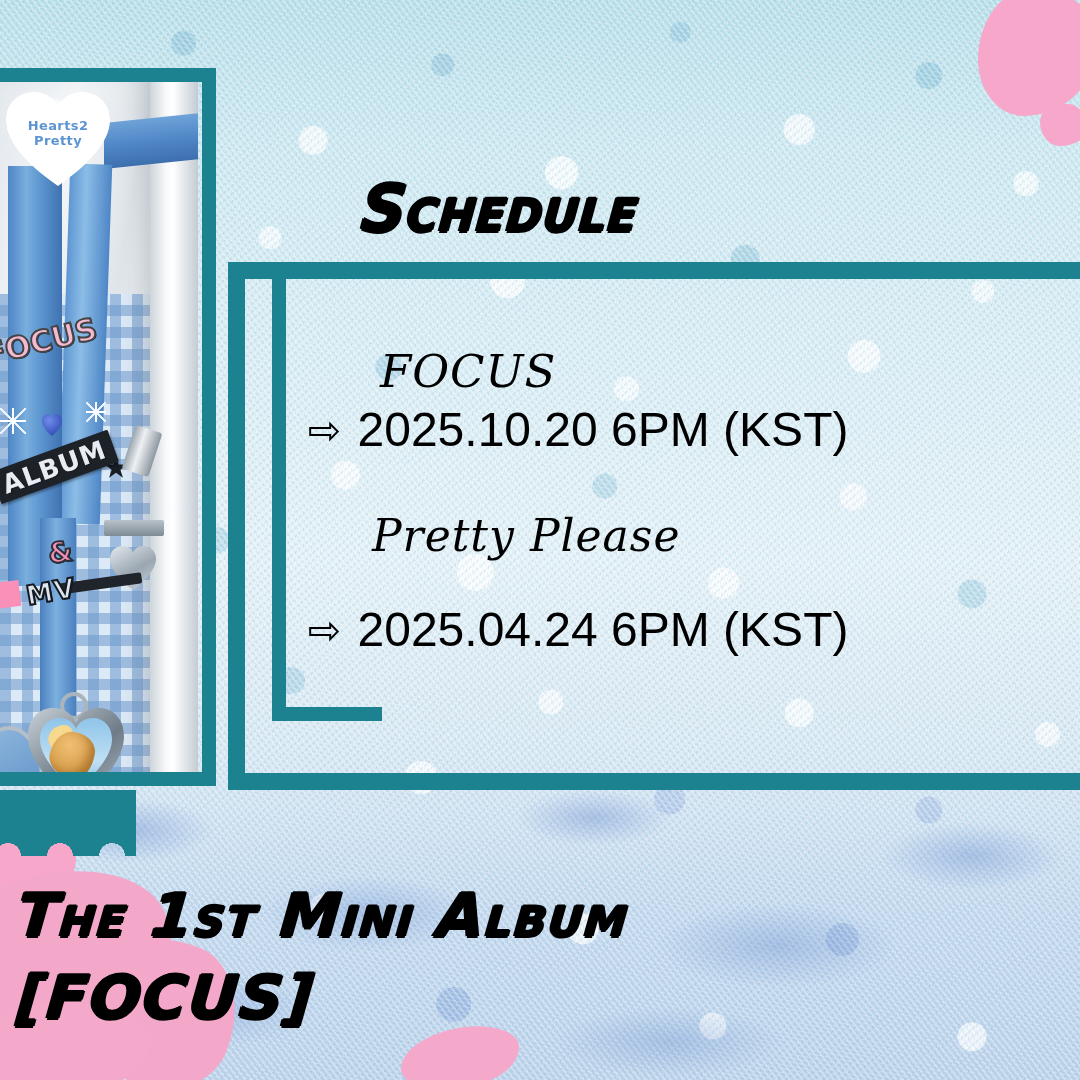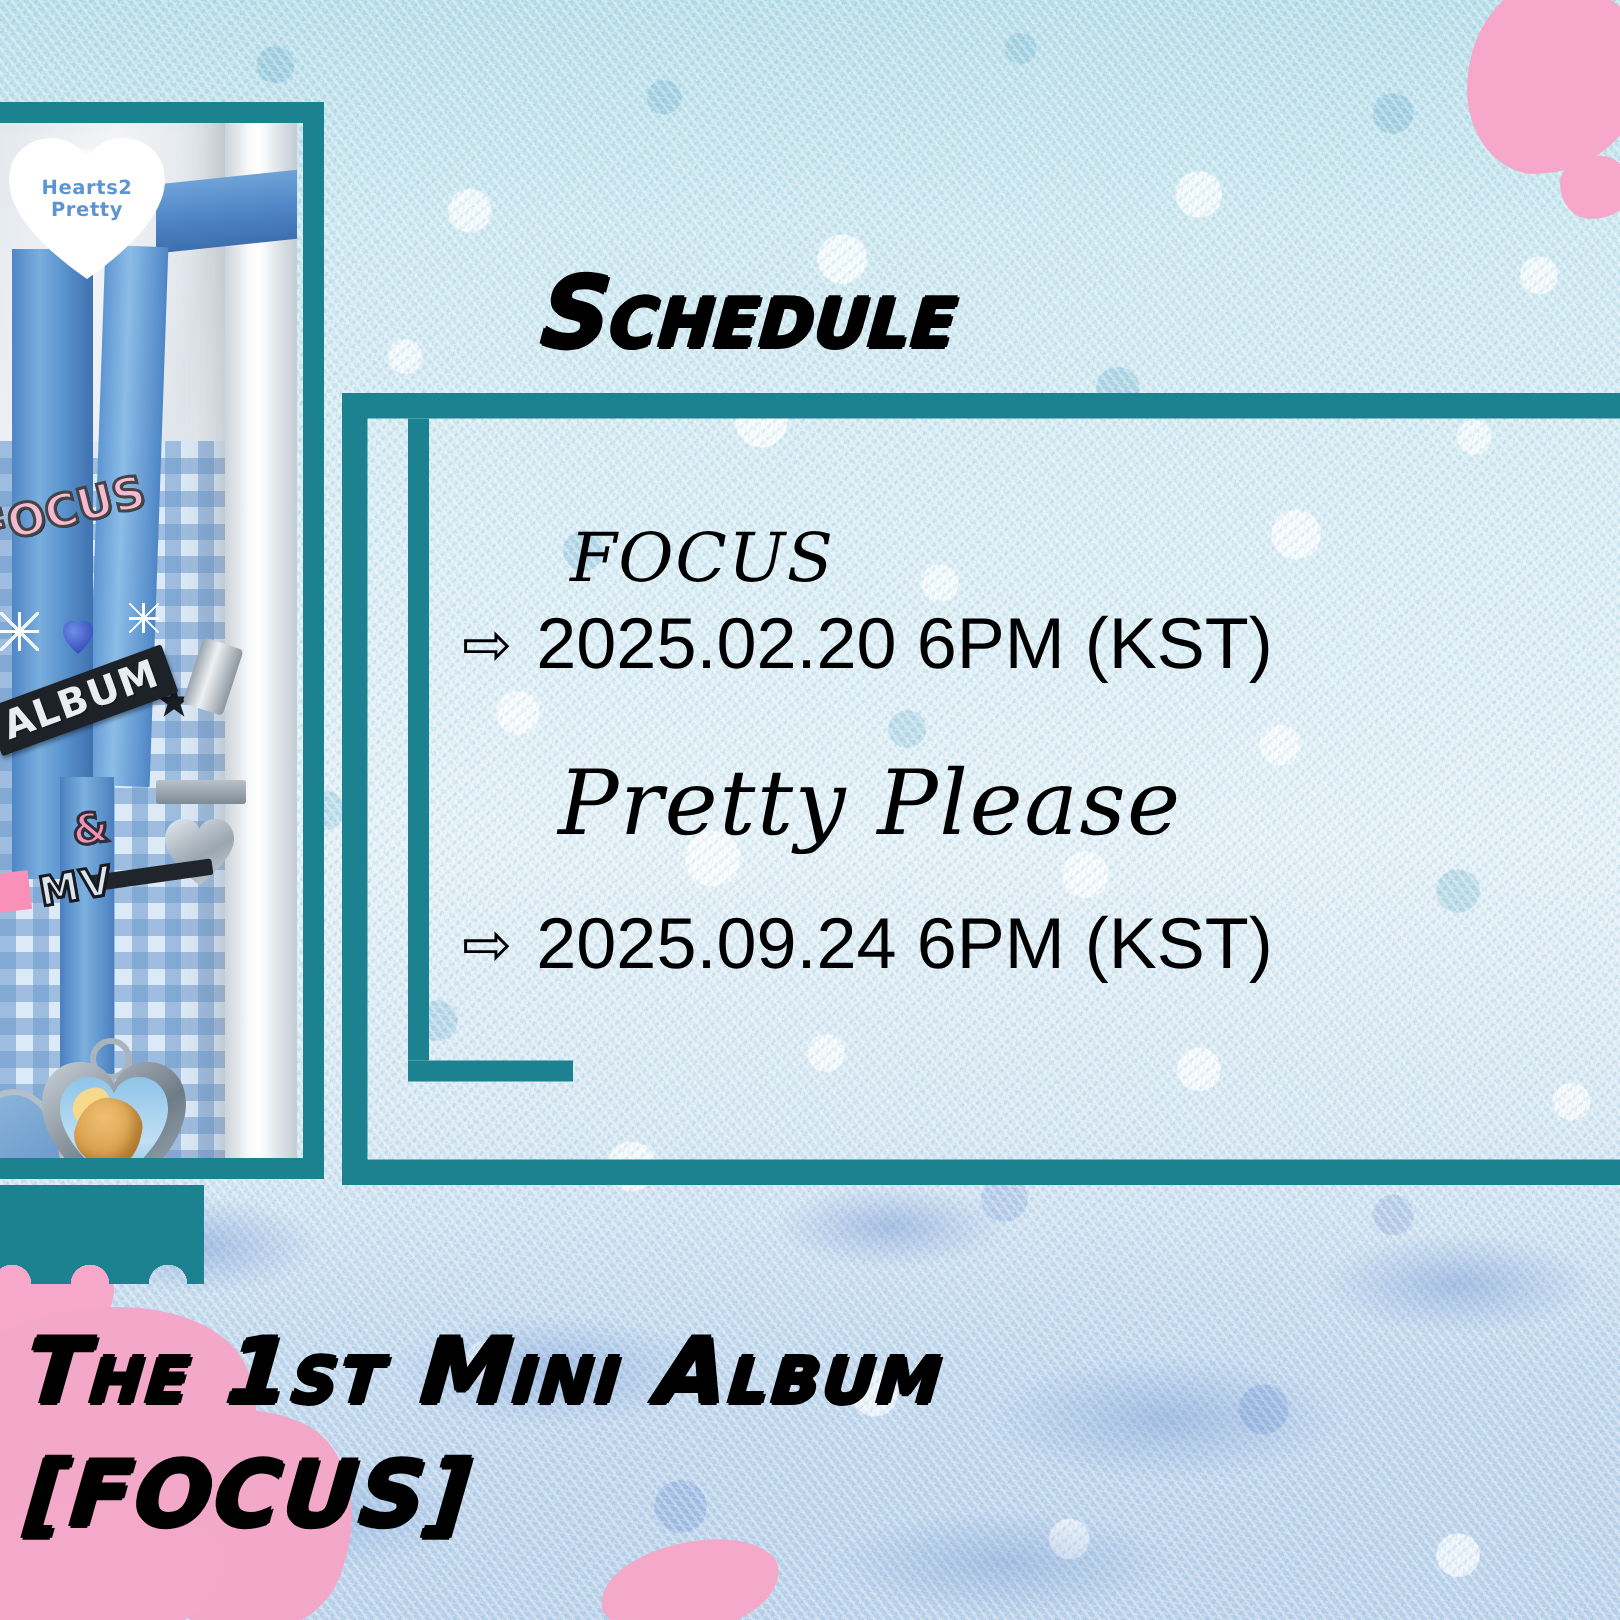--- a/index.html
+++ b/index.html
@@ -355,21 +355,21 @@
   }
   .serif-it{
     font-family:"DejaVu Serif", serif;
     font-style:italic;color:#000;
   }
   .track-focus{
     position:absolute;left:380px;top:348px;font-size:45px;line-height:48px;
     letter-spacing:1px;
   }
   .track-pretty{
-    position:absolute;left:372px;top:510px;font-size:60px;line-height:52px;
+    position:absolute;left:372px;top:510px;font-size:44px;line-height:52px;
     letter-spacing:1px;
   }
   .daterow{
     position:absolute;color:#000;
     font-family:"Liberation Sans", sans-serif;
     font-weight:400;font-size:48px;line-height:52px;
     white-space:nowrap;
     display:flex;align-items:center;gap:16px;
   }
   .d1{left:308px;top:404px;}
@@ -463,27 +463,27 @@
   <div class="teal-bar cf-left"></div>
   <div class="teal-bar cf-bot"></div>
   <div class="teal-bar cf-tick"></div>
   <div class="teal-bar cf-tick-foot"></div>
 
   <div class="brush title-schedule">Schedule</div>
 
   <div class="serif-it track-focus">FOCUS</div>
   <div class="daterow d1">
     <span class="arrow">⇨</span>
-    <span>2025.02.20 6PM (KST)</span>
+    <span>2025.10.20 6PM (KST)</span>
   </div>
 
   <div class="serif-it track-pretty">Pretty Please</div>
   <div class="daterow d2">
     <span class="arrow">⇨</span>
-    <span>2025.09.24 6PM (KST)</span>
+    <span>2025.04.24 6PM (KST)</span>
   </div>
 
   <div class="footer">
     <div class="foot-line">The 1st Mini Album</div>
     <div class="foot-line">[FOCUS]</div>
   </div>
 
 </div>
 
 </body></html>

